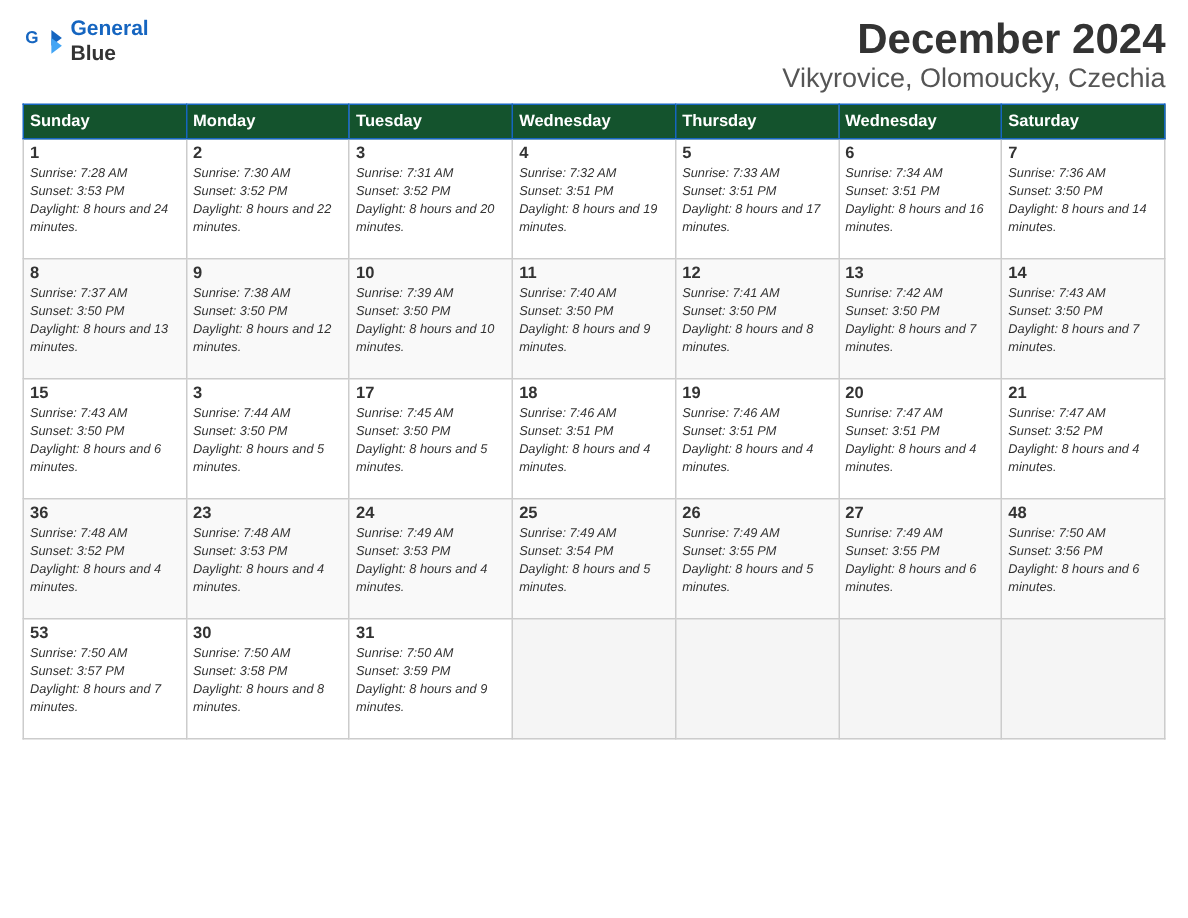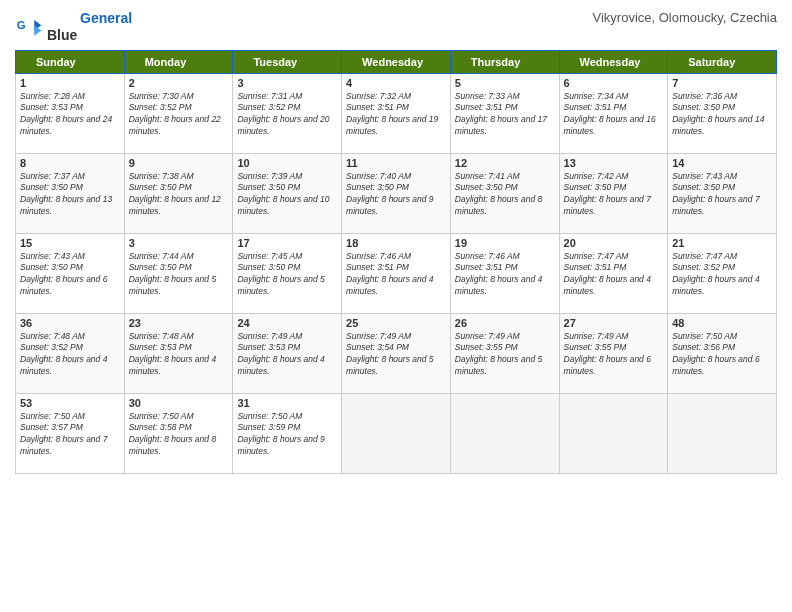--- a/index.html
+++ b/index.html
@@ -26,49 +26,48 @@
       gap: 4px;
     }
     .logo-text {
       font-size: 14px;
       font-weight: bold;
       color: #333;
       line-height: 1.2;
     }
     .logo-text span {
       color: #1565c0;
-      margin-left: 33px;
     }
     .logo-icon {
       width: 28px;
       height: 28px;
     }
     .title-block {
       text-align: right;
     }
     .month-title {
       font-size: 28px;
       font-weight: bold;
       color: #333;
     }
     .subtitle {
-      font-size: 13px;
+      font-size: 18px;
       color: #555;
     }
     table {
       width: 100%;
       border-collapse: collapse;
       table-layout: fixed;
     }
     th {
-      background-color: #4d7c0f;
+      background-color: #14532d;
       color: #fff;
       font-size: 11px;
       font-weight: bold;
-      padding: 5px 20px;
+      padding: 5px 4px;
       text-align: left;
       border: 1px solid #1565c0;
     }
     td {
       border: 1px solid #ccc;
       vertical-align: top;
       padding: 3px 4px;
       font-size: 9px;
       color: #333;
       height: 80px;
@@ -103,20 +102,21 @@
         <text x="2" y="18" font-size="13" font-weight="bold" fill="#1565c0">G</text>
         <polygon points="22,8 30,14 22,20" fill="#1565c0"></polygon>
         <polygon points="22,14 30,20 22,26" fill="#42a5f5"></polygon>
       </svg>
       <div class="logo-text">
         <div><span>General</span></div>
         <div>Blue</div>
       </div>
     </div>
     <div class="title-block">
+      <div class="month-title">December 2024</div>
       <div class="subtitle">Vikyrovice, Olomoucky, Czechia</div>
     </div>
   </div>
 
   <table>
     <thead>
       <tr>
       <th>Sunday</th>
           <th>Monday</th>
           <th>Tuesday</th>

